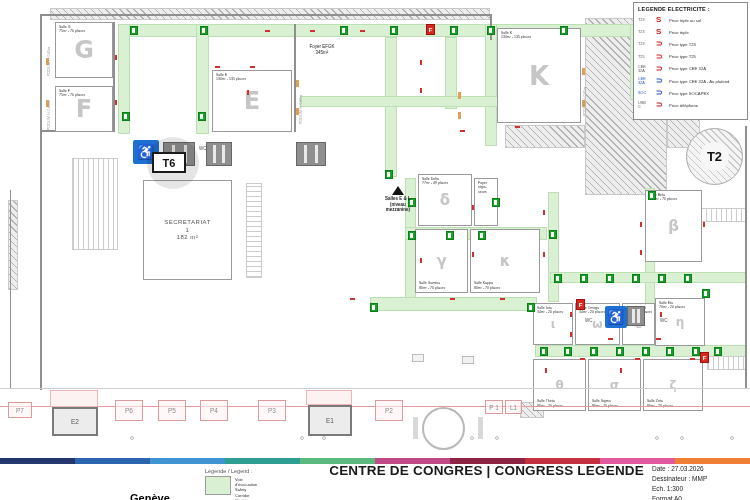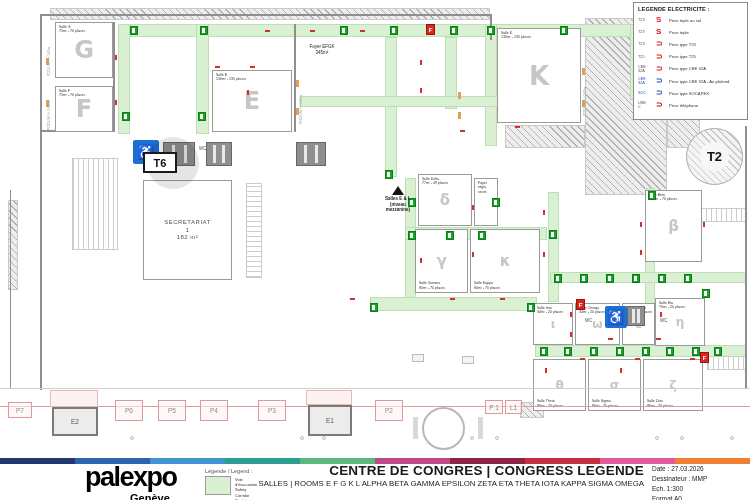--- a/index.html
+++ b/index.html
@@ -311,21 +311,21 @@
       <div class="note" style="left: 368px; top: 196px; width: 60px;">Salles E &amp; L
 (niveau
 mezzanine)</div>
       <div class="note" style="left: 302px; top: 44px; width: 40px; font-weight: normal;">Foyer EFGK
 345m²</div>
       <div class="vtext" style="left: 47px; top: 76px;">PODIUM H: 0.80m</div>
       <div class="vtext" style="left: 47px; top: 130px;">PODIUM H: 0.80m</div>
       <div class="vtext" style="left: 299px; top: 124px;">PODIUM H: 0.80m</div>
       <div class="vtext" style="left: 583px; top: 116px;">PODIUM H: 0.80m</div>
       <div class="tcircle t6circle" style="left: 147px; top: 137px; width: 52px; height: 52px;"></div>
-      <div class="tlabel t6label" style="left: 143px; top: 152px; width: 30px; height: 17px;">T6</div>
+      <div class="tlabel t6label" style="left: 152px; top: 152px; width: 30px; height: 17px;">T6</div>
       <div class="tcircle t2circle" style="left: 686px; top: 128px; width: 57px; height: 57px;"></div>
       <div class="tlabel" style="left: 686px; top: 128px; width: 29px; height: 29px; font-size: 13px; background: rgb(247, 247, 247); border-radius: 50%; margin: 14px;">T2</div>
       <div class="tcircle t4circle" style="left: 422px; top: 407px; width: 43px; height: 43px;"></div>
       <div class="greyline" style="left: 0px; top: 388px; width: 750px; height: 1px;"></div>
       <div class="redline" style="left: 0px; top: 406px; width: 750px; height: 1px;"></div>
       <div class="pbox" style="left: 8px; top: 402px; width: 24px; height: 16px;">P7</div>
       <div class="pbox" style="left: 115px; top: 400px; width: 28px; height: 21px;">P6</div>
       <div class="pbox" style="left: 158px; top: 400px; width: 28px; height: 21px;">P5</div>
       <div class="pbox" style="left: 200px; top: 400px; width: 28px; height: 21px;">P4</div>
       <div class="pbox" style="left: 258px; top: 400px; width: 28px; height: 21px;">P3</div>
@@ -403,32 +403,30 @@
         <div style="background: rgb(44, 100, 174);"></div>
         <div style="background: rgb(62, 149, 209);"></div>
         <div style="background: rgb(47, 158, 146);"></div>
         <div style="background: rgb(92, 184, 126);"></div>
         <div style="background: rgb(192, 74, 134);"></div>
         <div style="background: rgb(142, 36, 68);"></div>
         <div style="background: rgb(197, 48, 64);"></div>
         <div style="background: rgb(224, 90, 157);"></div>
         <div style="background: rgb(238, 127, 53);"></div>
       </div>
-    <div id="logo">palexpo</div>
     <div id="logo-sub">Genève</div>
     <div id="flegend">
       <div class="t">Légende / Legend :</div>
       <div class="box"></div>
       <div class="lines">Voie d'évacuation
 Safety Corridor
 Fluchtweg</div>
     </div>
     <div id="ftitle">
       <div class="h">CENTRE DE CONGRES | CONGRESS LEGENDE</div>
-      <div class="s">SALLES | ROOMS E F G K L ALPHA BETA GAMMA EPSILON ZETA ETA THETA IOTA KAPPA SIGMA OMEGA</div>
     </div>
     <div id="fmeta">
       <div>Date : 27.03.2026</div>
       <div>Dessinateur : MMP</div>
       <div>Ech. 1:300</div>
       <div>Format A0</div>
     </div>
   </div>
 </div>
 

